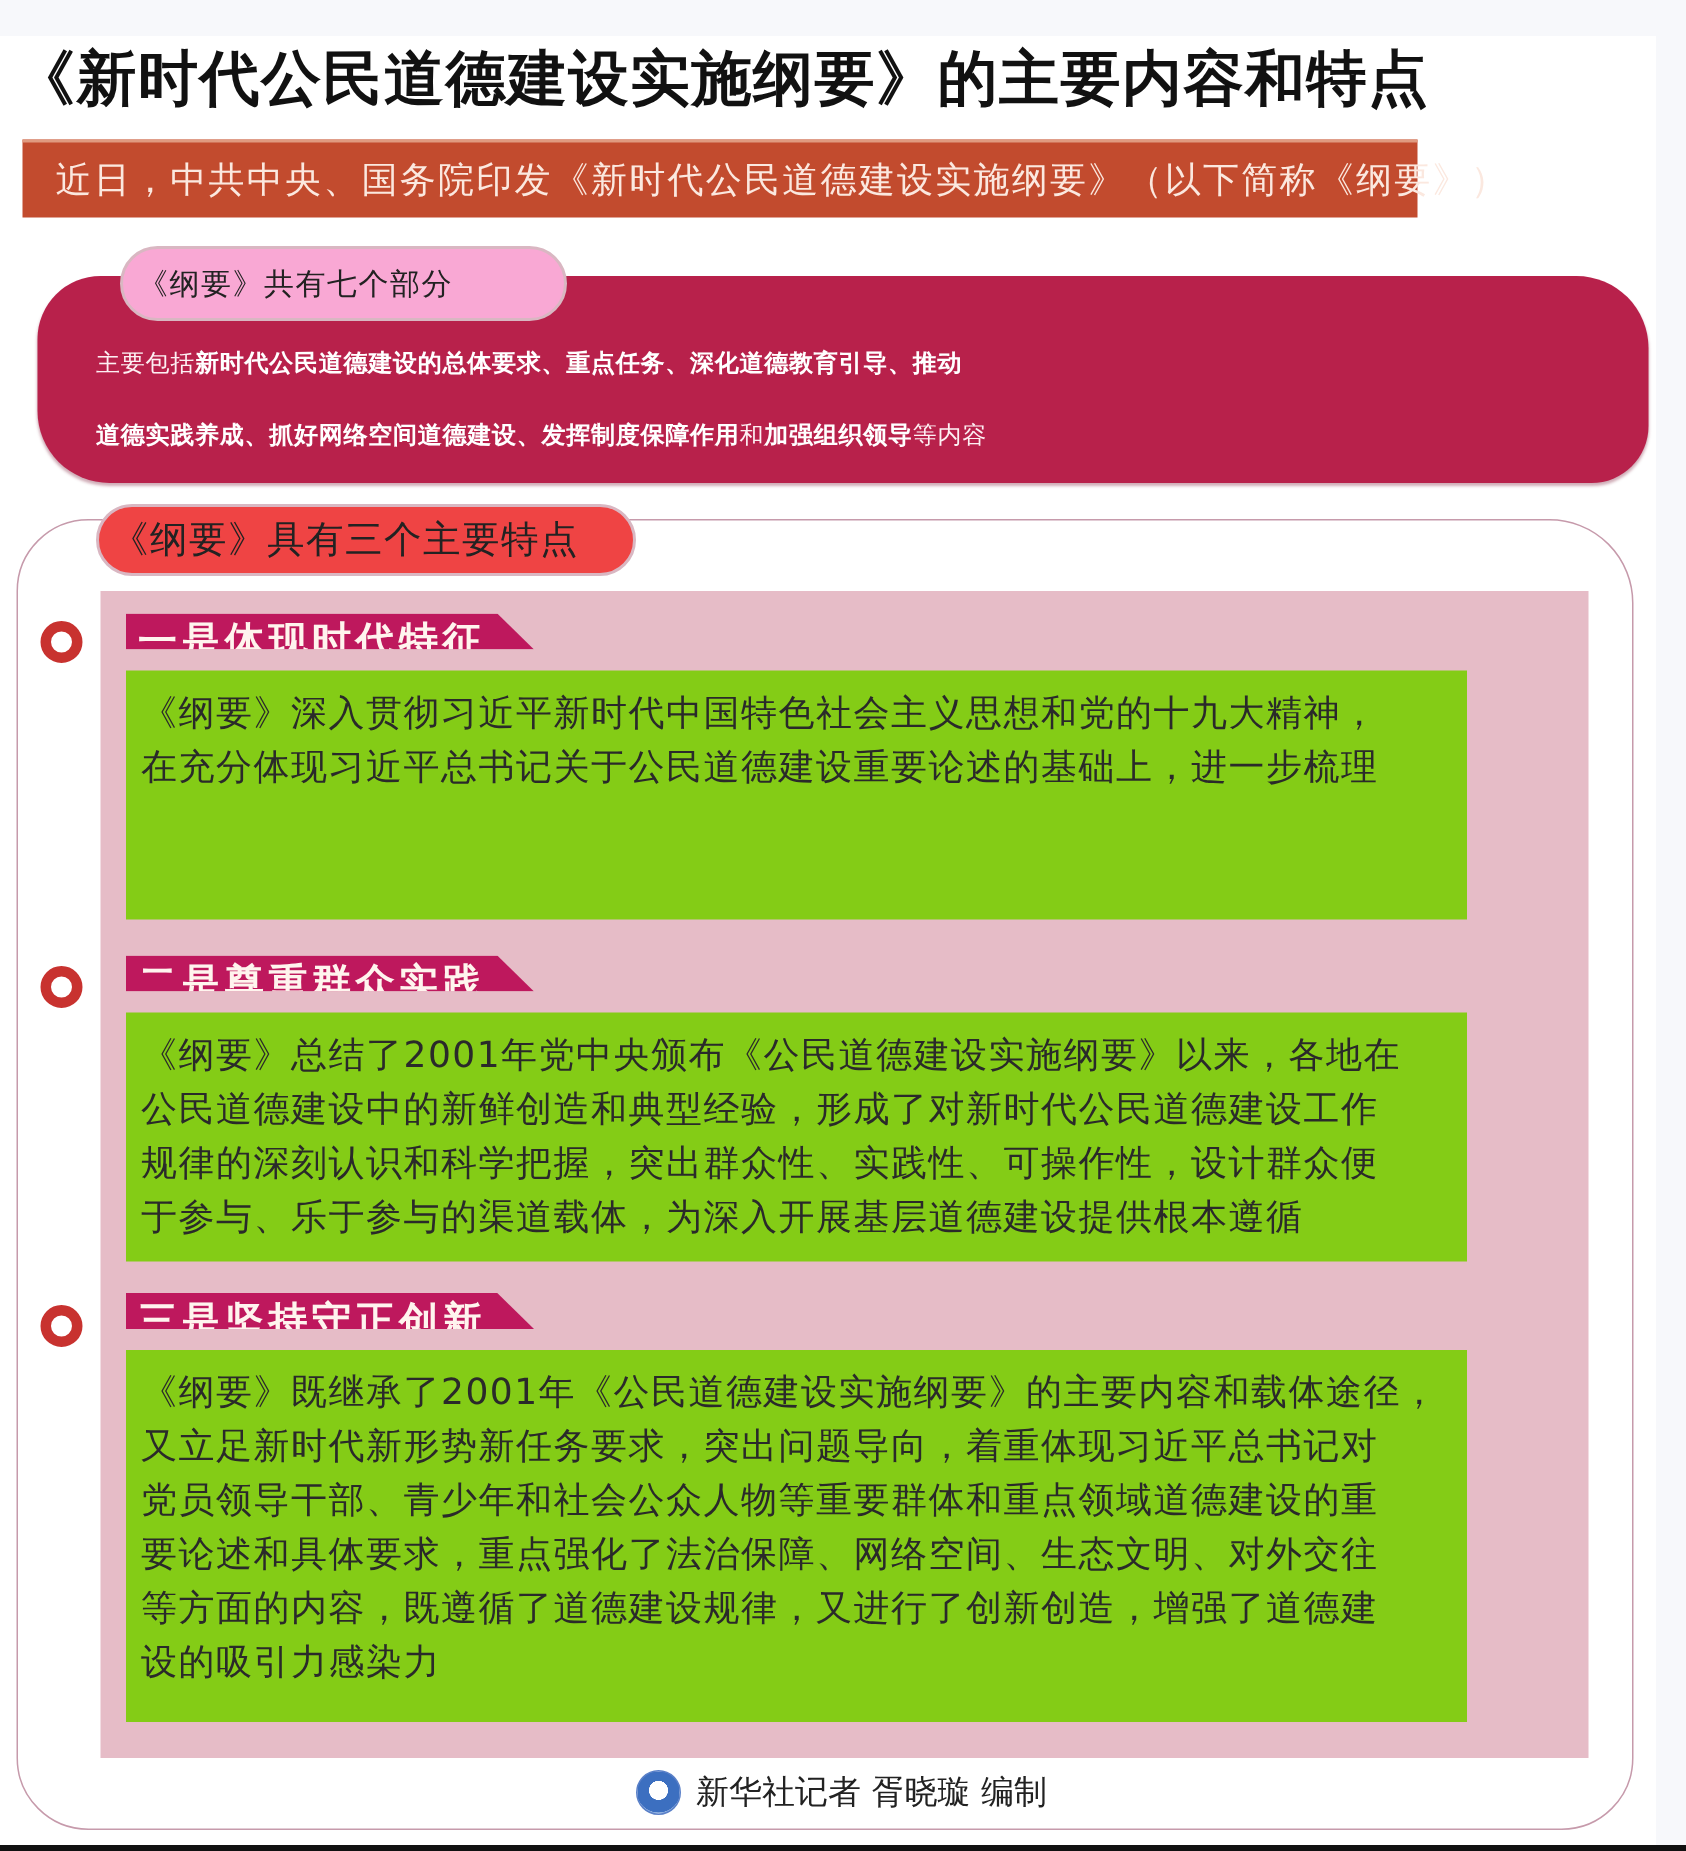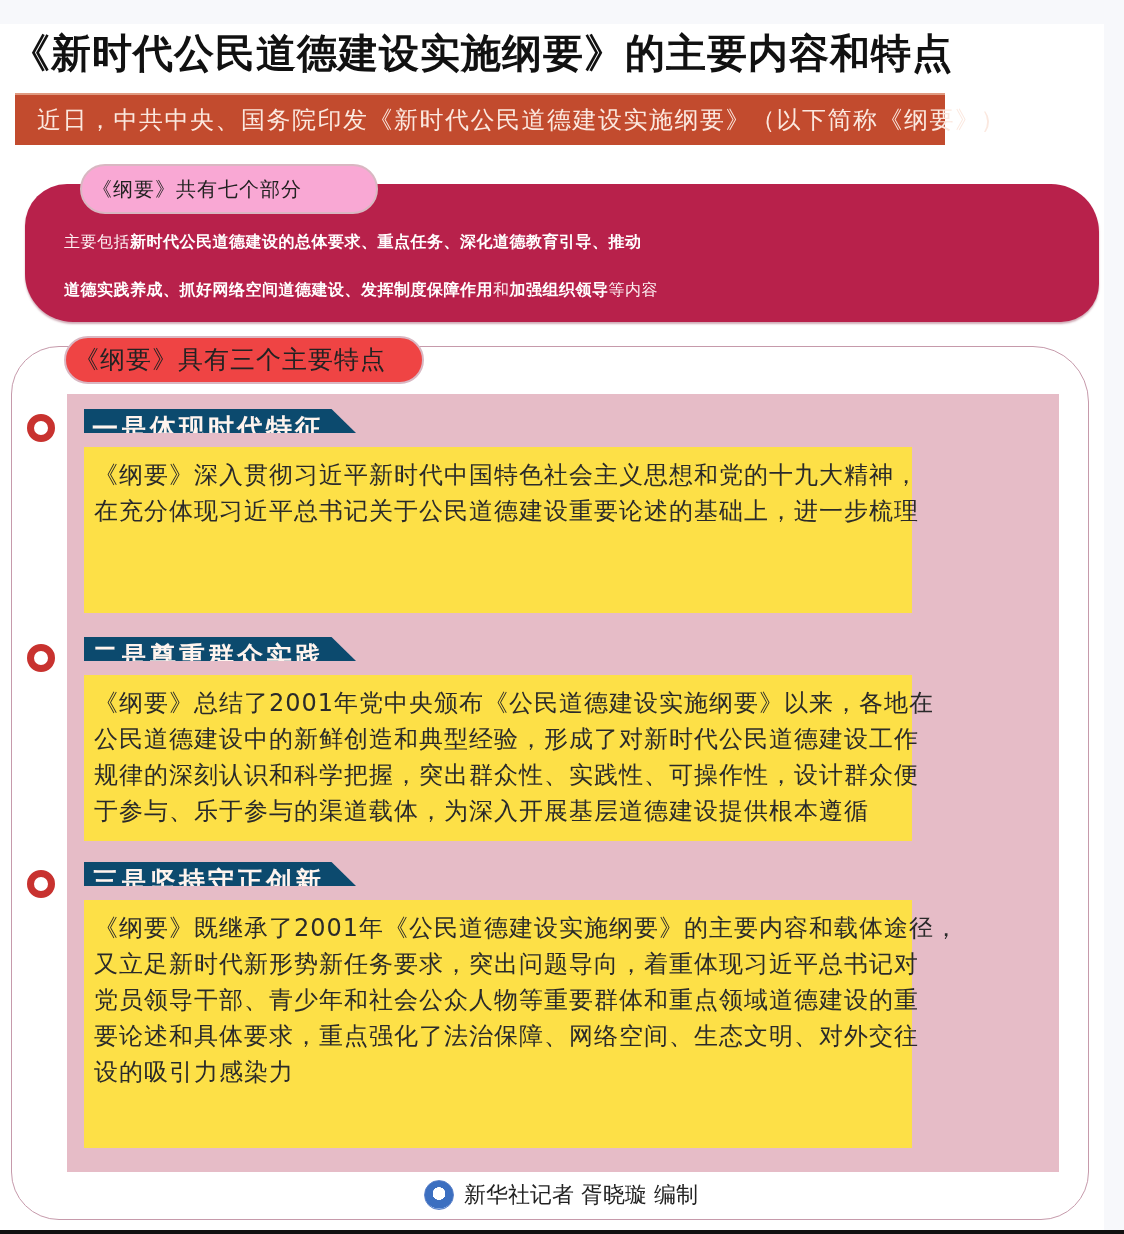--- a/index.html
+++ b/index.html
@@ -59,29 +59,29 @@
     background: #e6bcc7;
   }
 
   .bullet {
     position: absolute; left: 27px; width: 28px; height: 28px;
     border: 7px solid #c8322f; border-radius: 50%; background: #fff;
   }
 
   .feature-head {
     position: absolute; left: 84px; height: 24px;
-    background: #0c4a6e; color: #fff4ee;
+    background: #be185d; color: #fff4ee;
     font-size: 26px; font-weight: bold; line-height: 38px;
     padding-left: 8px; letter-spacing: 3px; white-space: nowrap;
     clip-path: polygon(0 0, 91% 0, 100% 100%, 0 100%);
   }
 
   .feature-body {
-    position: absolute; left: 84px; width: 828px;
-    background: #fde047; color: #2a2a2a;
+    position: absolute; left: 84px; width: 894px;
+    background: #84cc16; color: #2a2a2a;
     font-size: 24px; line-height: 36px; padding: 10px 0 0 10px;
     letter-spacing: 1px;
   }
   .feature-body .line { display: block; white-space: nowrap; }
 
   .credit {
     position: absolute; left: 424px; top: 1177px; height: 36px;
     display: flex; align-items: center; gap: 10px;
     font-size: 22px; color: #222; white-space: nowrap;
   }
@@ -133,20 +133,21 @@
   <span class="line">于参与、乐于参与的渠道载体，为深入开展基层道德建设提供根本遵循</span>
 </div>
 
 <div class="bullet" style="top:870px;"></div>
 <div class="feature-head" style="top:862px; width:272px;">三是坚持守正创新</div>
 <div class="feature-body" style="top:900px; height:248px;">
   <span class="line">《纲要》既继承了2001年《公民道德建设实施纲要》的主要内容和载体途径，</span>
   <span class="line">又立足新时代新形势新任务要求，突出问题导向，着重体现习近平总书记对</span>
   <span class="line">党员领导干部、青少年和社会公众人物等重要群体和重点领域道德建设的重</span>
   <span class="line">要论述和具体要求，重点强化了法治保障、网络空间、生态文明、对外交往</span>
+  <span class="line">等方面的内容，既遵循了道德建设规律，又进行了创新创造，增强了道德建</span>
   <span class="line">设的吸引力感染力</span>
 </div>
 
 <div class="credit">
   <span class="logo"></span>
   <span>新华社记者 胥晓璇 编制</span>
 </div>
 
 <div class="bottom-line"></div>
 

